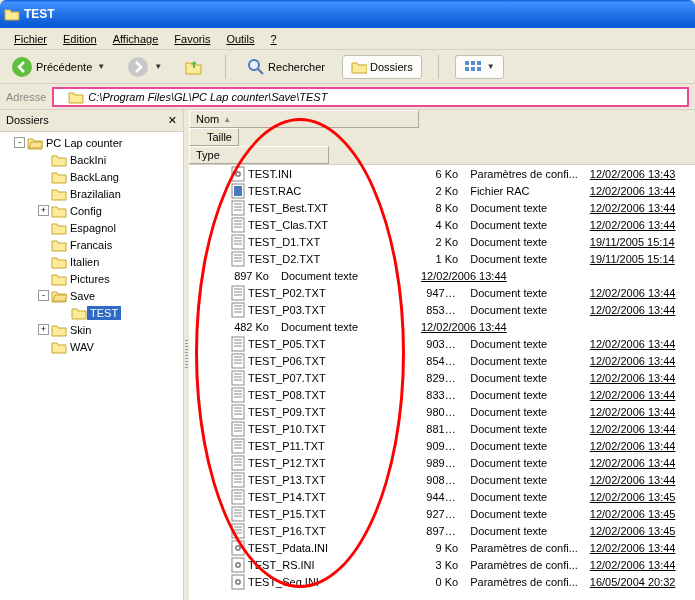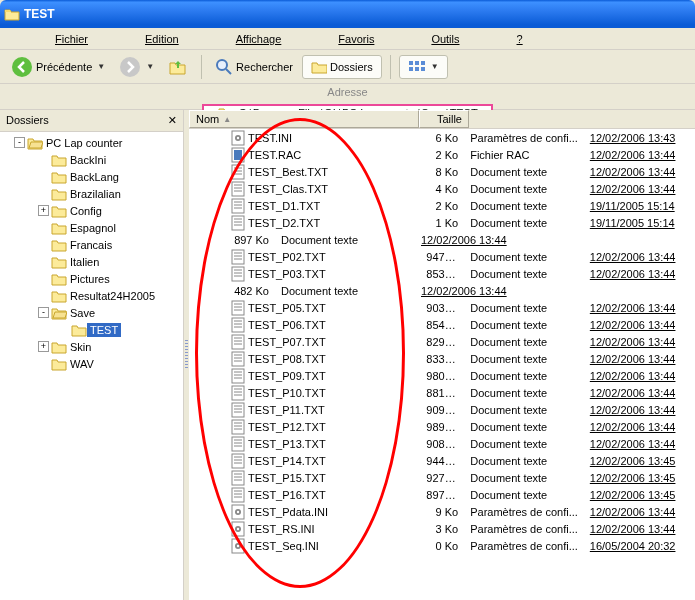--- a/index.html
+++ b/index.html
@@ -4,48 +4,48 @@
 <style>
 * { margin: 0; padding: 0; box-sizing: border-box; font-family: Tahoma, sans-serif; font-size: 11px; }
 body { width: 695px; height: 600px; background: #ece9d8; overflow: hidden; position: relative; }
 
 .titlebar { height: 28px; background: linear-gradient(to bottom, #0a5bd6 0%, #3d90ff 8%, #2b7aef 40%, #0a5bd6 88%, #0a5bd6 100%); display: flex; align-items: center; padding: 0 4px; color: white; border-radius: 6px 6px 0 0; }
 .titlebar .icon { margin-right: 4px; display: inline-flex; }
 .titlebar .title { font-weight: bold; font-size: 12px; flex: 1; }
 
 .menubar { height: 22px; background: #ece9d8; display: flex; align-items: center; padding: 2px 6px; border-bottom: 1px solid #d4d0c8; }
 .menubar span { padding: 2px 8px; cursor: default; }
-.menubar span u { text-decoration: underline; margin-left: 41px; }
-
-.toolbar { height: 34px; background: #ece9d8; display: flex; align-items: center; padding: 2px 6px; gap: 4px; border-bottom: 1px solid #d4d0c8; }
+.menubar span u { text-decoration: underline; }
+
+.toolbar { height: 34px; background: #ece9d8; display: flex; align-items: center; padding: 2px 6px; gap: 12px; border-bottom: 1px solid #d4d0c8; }
 .tbtn { display: inline-flex; align-items: center; padding: 2px 4px; border: 1px solid transparent; border-radius: 3px; cursor: default; gap: 3px; }
 .tbtn.boxed { border: 1px solid #c0c0b0; background: #fcfcf8; padding: 4px 8px; }
 .sep { width: 1px; height: 24px; background: #c0c0b0; margin: 0 4px; }
 .dropdown-arrow { font-size: 8px; color: #333; margin-left: 2px; }
 
-.addressbar { height: 26px; background: #ece9d8; display: flex; align-items: center; padding: 2px 6px; gap: 6px; border-bottom: 1px solid #d4d0c8; flex-direction: column; }
+.addressbar { height: 26px; background: #ece9d8; display: flex; align-items: center; padding: 2px 6px; gap: 6px; border-bottom: 1px solid #d4d0c8; }
 .addressbar .label { color: #888; }
 .addressbar .input { flex: 1; height: 20px; background: white; border: 2px solid #ec4899; display: flex; align-items: center; padding: 0 14px; gap: 4px; font-style: italic; }
 
 .content { display: flex; height: calc(600px - 28px - 22px - 34px - 26px); position: relative; }
 .sidebar { width: 184px; background: white; border-right: 1px solid #d4d0c8; display: flex; flex-direction: column; }
 .sidebar-header { padding: 4px 6px; background: #ece9d8; border-bottom: 1px solid #d4d0c8; display: flex; justify-content: space-between; }
 .tree { flex: 1; overflow: auto; padding: 2px; }
 .tree-node { display: flex; align-items: center; height: 17px; white-space: nowrap; padding-left: 4px; }
 .tree-node .exp { width: 11px; height: 11px; border: 1px solid #999; font-size: 9px; line-height: 8px; text-align: center; margin-right: 2px; background: white; }
 .tree-node .noexp { width: 13px; }
 .tree-node .label { padding: 1px 3px; }
 .tree-node.selected .label { background: #316ac5; color: white; }
 .indent0 { padding-left: 12px; } .indent1 { padding-left: 36px; } .indent2 { padding-left: 56px; }
 
 .splitter { width: 5px; background: #ece9d8; cursor: ew-resize; position:relative; }
 .splitter::after{content:"";position:absolute;top:50%;left:1px;width:3px;height:30px;transform:translateY(-50%);background:repeating-linear-gradient(to bottom,#8899cc 0 1px,transparent 1px 3px);}
 
 .filepane { flex: 1; background: white; overflow: auto; position: relative; }
-.columns { display: flex; background: #ece9d8; border-bottom: 1px solid #d4d0c8; position: sticky; top: 0; }
+.columns { display: flex; background: #ece9d8; border-bottom: 1px solid #d4d0c8; position: sticky; top: 0; flex-direction: column; }
 .col { border: 1px solid; border-color: #fff #aca899 #aca899 #fff; padding: 2px 6px; height: 18px; display:flex; align-items:center; gap:4px; }
 .col-nom { width: 230px; } .col-taille { width: 50px; justify-content:flex-end; } .col-type { width: 140px; } .col-date { width: 130px; }
 .sortarrow { font-size:8px; color:#888; }
 
 .row { display: flex; height: 17px; align-items: center; padding-left: 36px; }
 .row .c { padding: 0 6px; overflow: hidden; white-space: nowrap; text-overflow: ellipsis; }
 .row .c-nom { width: 230px; display:flex; align-items:center; gap:3px; } 
 .row .c-taille { width: 50px; text-align: right; } 
 .row .c-type { width: 140px; } 
 .row .c-date { width: 130px; text-decoration: underline; }
@@ -203,27 +203,20 @@
           <span class="label">Italien</span>
         </div>
         <div class="tree-node indent1">
           <span class="noexp"></span>
           <svg class="folder" viewBox="0 0 16 14">
             <path fill="#fceb9a" stroke="#c9a62e" d="M1 3h5l1 2h8v8H1z"></path>
           </svg>
           <span class="label">Pictures</span>
         </div>
         <div class="tree-node indent1">
-          <span class="noexp"></span>
-          <svg class="folder" viewBox="0 0 16 14">
-            <path fill="#fceb9a" stroke="#c9a62e" d="M1 3h5l1 2h8v8H1z"></path>
-          </svg>
-          <span class="label">Resultat24H2005</span>
-        </div>
-        <div class="tree-node indent1">
           <span class="exp">-</span>
           <svg class="folder" viewBox="0 0 16 14">
             <path fill="#fceb9a" stroke="#c9a62e" d="M1 3h5l1 2h8v8H1z"></path>
             <path fill="#f7e292" d="M2 12L4 6h12l-2 6z" stroke="#c9a62e"></path>
           </svg>
           <span class="label">Save</span>
         </div>
         <div class="tree-node indent2 selected">
           <span class="noexp"></span>
           <svg class="folder" viewBox="0 0 16 14">
@@ -250,20 +243,23 @@
   <div class="splitter"></div>
   <div class="filepane">
     <div class="columns">
       <div class="col col-nom">
           <span>Nom</span>
           <span class="sortarrow">▲</span>
         </div>
       <div class="col col-taille">
           <span>Taille</span>
         </div>
+      <div class="col col-type">
+          <span>Type</span>
+        </div>
     </div>
     <div id="filelist">
         <div class="row">
           <div class="c c-nom">
             <svg class="fileico" viewBox="0 0 14 16">
               <rect x="1" y="1" width="12" height="14" fill="#fff" stroke="#888"></rect>
               <circle cx="7" cy="8" r="3" fill="#888"></circle>
               <circle cx="7" cy="8" r="1.2" fill="#fff"></circle>
             </svg>
             <span>TEST.INI</span>

